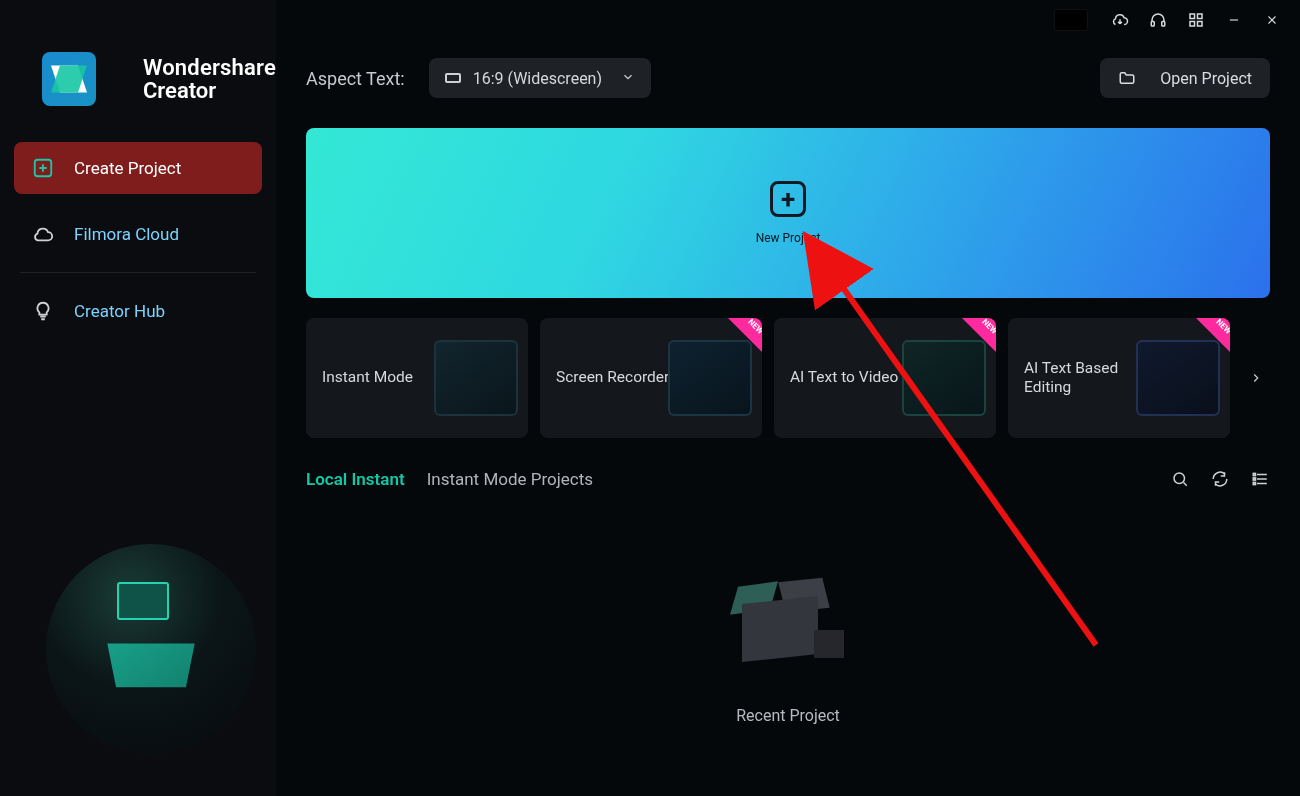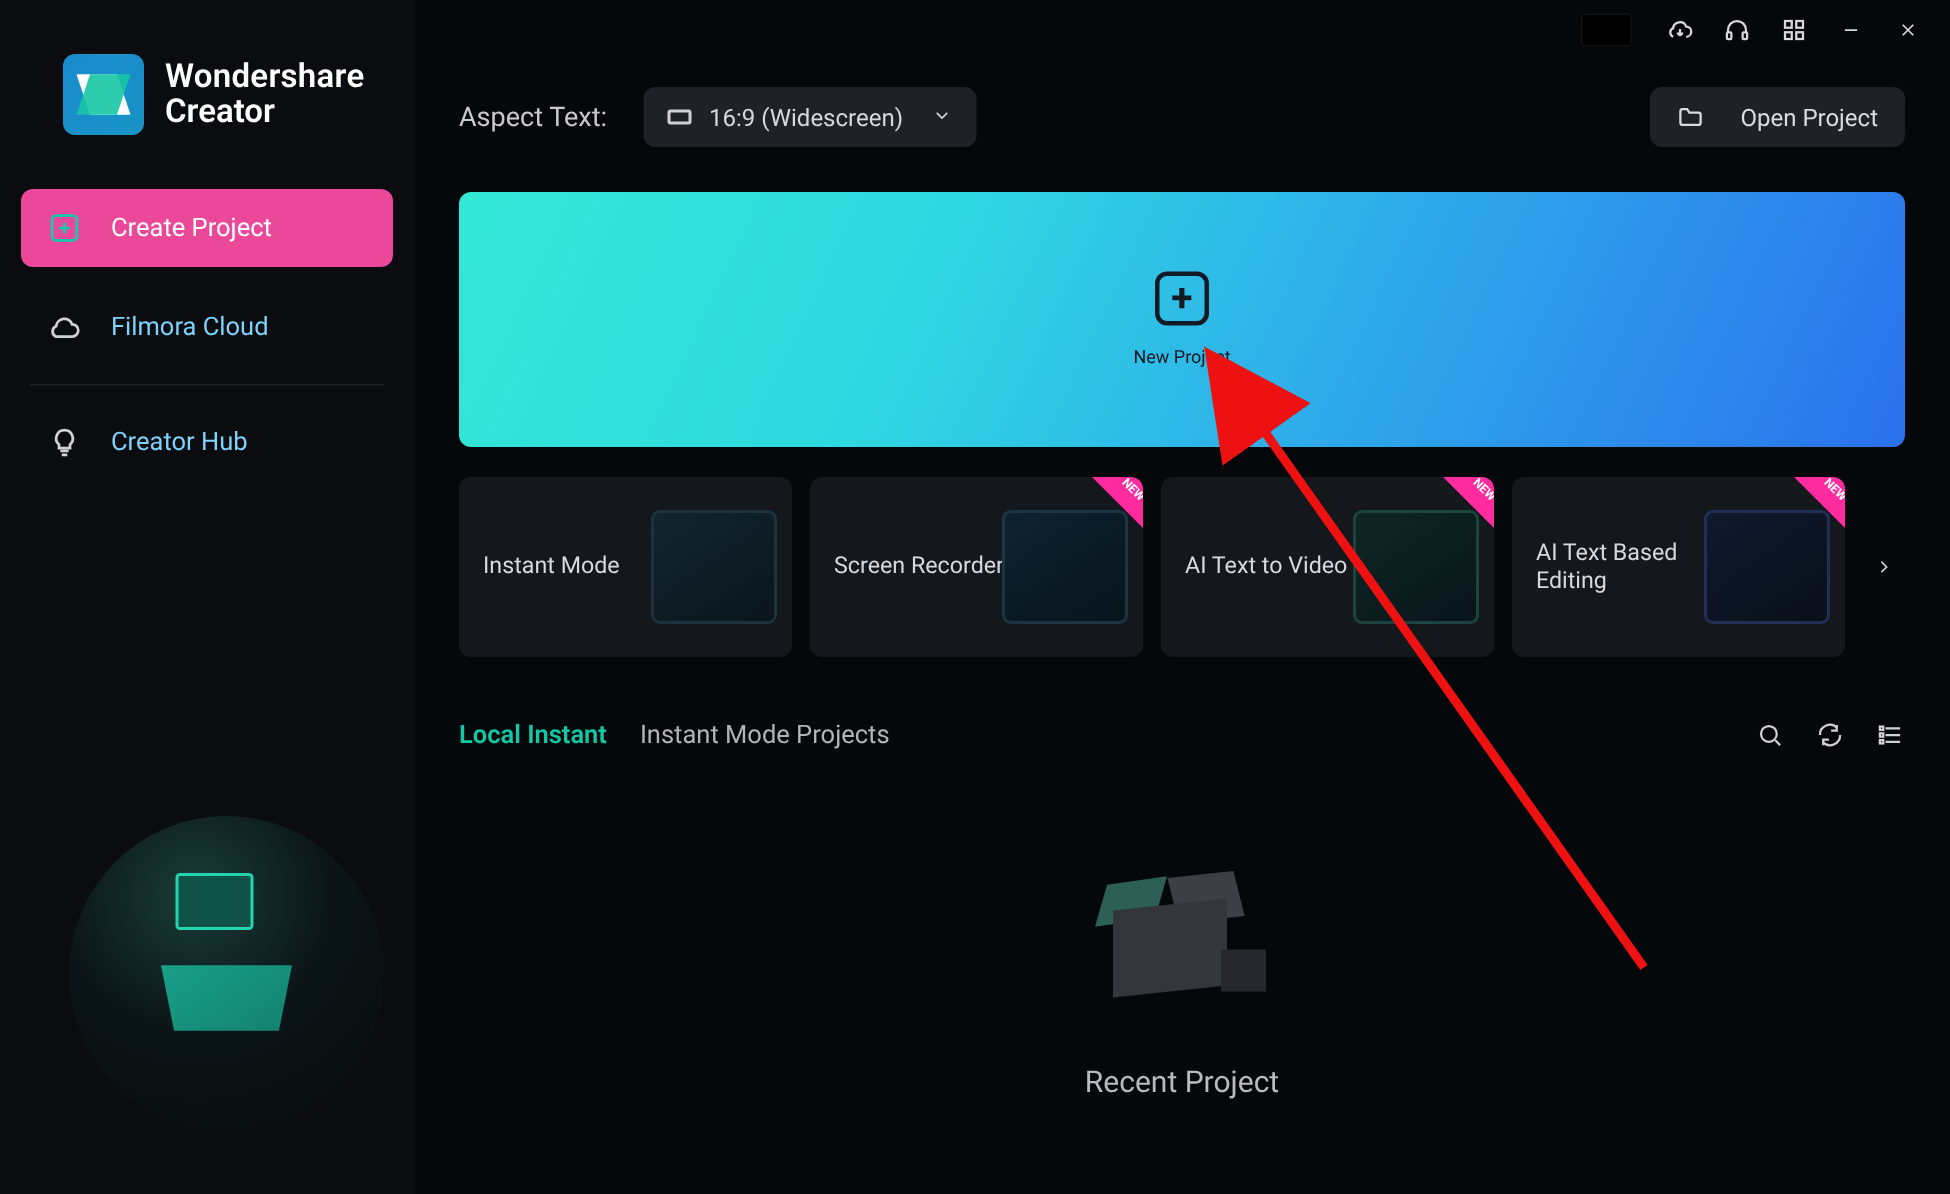--- a/index.html
+++ b/index.html
@@ -1,29 +1,29 @@
 <!DOCTYPE html>
 <html><head>
 <meta charset="utf-8">
 <style>
   * { box-sizing: border-box; margin: 0; padding: 0; }
   html, body { width: 1300px; height: 796px; font-family: -apple-system, "Segoe UI", Roboto, Arial, sans-serif; background:#000; color:#e4e6ea; overflow:hidden; }
   body { display:flex; }
 
   
   .sidebar { width:292px; height:100%; background:#0a0c10; display:flex; flex-direction:column; }
-  .logo-block { display:flex; align-items:center; gap:14px; padding:36px 0 8px 42px; }
+  .logo-block { display:flex; align-items:center; gap:14px; padding:52px 0 8px 42px;justify-content:space-between; }
   .logo-tile { width:54px; height:54px; background:linear-gradient(140deg,#1a8bcf,#1893c4); border-radius:8px; display:flex; align-items:center; justify-content:center; }
   .logo-words { display:flex; flex-direction:column; line-height:1.05; }
   .logo-words .top { font-size:22px; font-weight:600; color:#fff; letter-spacing:.2px; }
   .logo-words .bot { font-size:22px; font-weight:600; color:#fff; }
 
   .nav { padding:28px 14px 0 14px; }
   .nav-item { display:flex; align-items:center; gap:20px; height:52px; padding:0 18px; border-radius:8px; font-size:17px; color:#7dd3fc; cursor:pointer; }
-  .nav-item.active { background:#ec4899; color:#fff; }
+  .nav-item.active { background:#7f1d1d; color:#fff; }
   .nav-divider { height:1px; background:#1e2024; margin:12px 6px; }
   .nav-icon { width:22px; height:22px; display:flex; align-items:center; justify-content:center; }
   .nav-icon svg { width:22px; height:22px; }
 
   .sidebar-spacer { flex:1; }
   .promo-art { width:210px; height:210px; margin:0 0 42px 46px; background:radial-gradient(circle at 40% 25%, #1a3d37 0%, #0b1517 45%, #070a0d 100%); border-radius:50%; position:relative; }
   .promo-art::before { content:""; position:absolute; inset:24%; background:linear-gradient(145deg,#1ab096,#127a68); clip-path:polygon(10% 45%, 90% 45%, 82% 85%, 18% 85%); border-radius:4px; }
   .promo-art::after { content:""; position:absolute; left:34%; top:18%; width:48px; height:34px; background:#0f5348; border:2px solid #24d4b1; border-radius:3px; }
 
   
@@ -42,21 +42,21 @@
   .ar-select .chev { margin-left:auto; }
   .top-spacer { flex:1; }
   .open-btn { display:flex; align-items:center; gap:24px; height:40px; padding:0 18px; background:#1e2126; border-radius:8px; cursor:pointer; font-size:16px; color:#dadce0; }
   .open-btn svg { width:18px; height:18px; }
 
   .newproj-hero { margin:30px 30px 0 30px; height:170px; border-radius:8px; background:linear-gradient(115deg,#33e8d5 0%, #2fd8e1 32%, #2ea7ea 64%, #2b71ec 100%); display:flex; flex-direction:column; align-items:center; justify-content:center; cursor:pointer; color:#0c1624; }
   .np-plus { width:36px; height:36px; border:3px solid #131a26; border-radius:8px; display:flex; align-items:center; justify-content:center; margin-bottom:14px; }
   .np-plus::before { content:"+"; font-size:26px; font-weight:700; color:#131a26; line-height:1; }
   .np-label { font-size:12px; font-weight:400; color:#10151f; }
 
-  .cards-row { display:flex; gap:12px; margin:20px 30px 12px 30px; }
+  .cards-row { display:flex; gap:12px; margin:20px 30px 1px 30px; }
   .card { position:relative; width:222px; height:120px; background:#14171c; border-radius:8px; padding:14px 16px; cursor:pointer; display:flex; align-items:center; color:#d7d9de; font-size:15.5px; overflow:hidden; }
   .card .card-title { max-width:120px; line-height:1.25; }
   .card-art { position:absolute; right:10px; top:22px; width:84px; height:76px; border-radius:6px; }
   .card-art.inst { background:linear-gradient(145deg,#12252e,#0a151b); box-shadow:inset 0 0 0 2px #1c333d; }
   .card-art.rec  { background:linear-gradient(145deg,#0e2230,#08141c); box-shadow:inset 0 0 0 2px #1b3543; }
   .card-art.ai1  { background:linear-gradient(145deg,#0f2624,#08151a); box-shadow:inset 0 0 0 2px #1b4340; }
   .card-art.ai2  { background:linear-gradient(145deg,#101a2e,#090f1a); box-shadow:inset 0 0 0 2px #223055; }
   .new-badge { position:absolute; top:0; right:0; width:0; height:0; border-top:34px solid #ff2a9d; border-left:34px solid transparent; }
   .new-badge::after { content:"NEW"; position:absolute; top:-30px; right:-2px; font-size:8px; font-weight:700; color:#fff; transform:rotate(45deg); }
   .cards-nav { width:28px; height:120px; display:flex; align-items:center; justify-content:center; color:#b9bbc0; cursor:pointer; }
@@ -67,21 +67,21 @@
   .tabs-spacer { flex:1; }
   .tabs-icons { display:flex; gap:20px; }
   .tabs-icons .tb-icon { color:#cfd1d5; }
 
   .recent-area { flex:1; display:flex; flex-direction:column; align-items:center; justify-content:center; }
   .box-art { width:120px; height:120px; position:relative; }
   .box-body { position:absolute; left:14px; top:40px; width:76px; height:58px; background:#33363c; transform:skewY(-6deg); }
   .box-flap1 { position:absolute; left:6px; top:24px; width:40px; height:28px; background:#2e5f57; transform:skew(-16deg,-8deg); }
   .box-flap2 { position:absolute; left:54px; top:20px; width:44px; height:30px; background:#3c3f46; transform:skew(14deg,-6deg); }
   .box-small { position:absolute; left:86px; top:70px; width:30px; height:28px; background:#25272c; }
-  .recent-label { margin-top:26px; font-size:20px; color:#b7bac0; }
+  .recent-label { margin-top:26px; font-size:16px; color:#b7bac0; }
 
   
   .arrow-svg { position:absolute; left:0; top:0; width:100%; height:100%; pointer-events:none; }
 
   .chev-svg { width:14px; height:14px; }
 </style>
 </head>
 <body>
 
 <aside class="sidebar">

